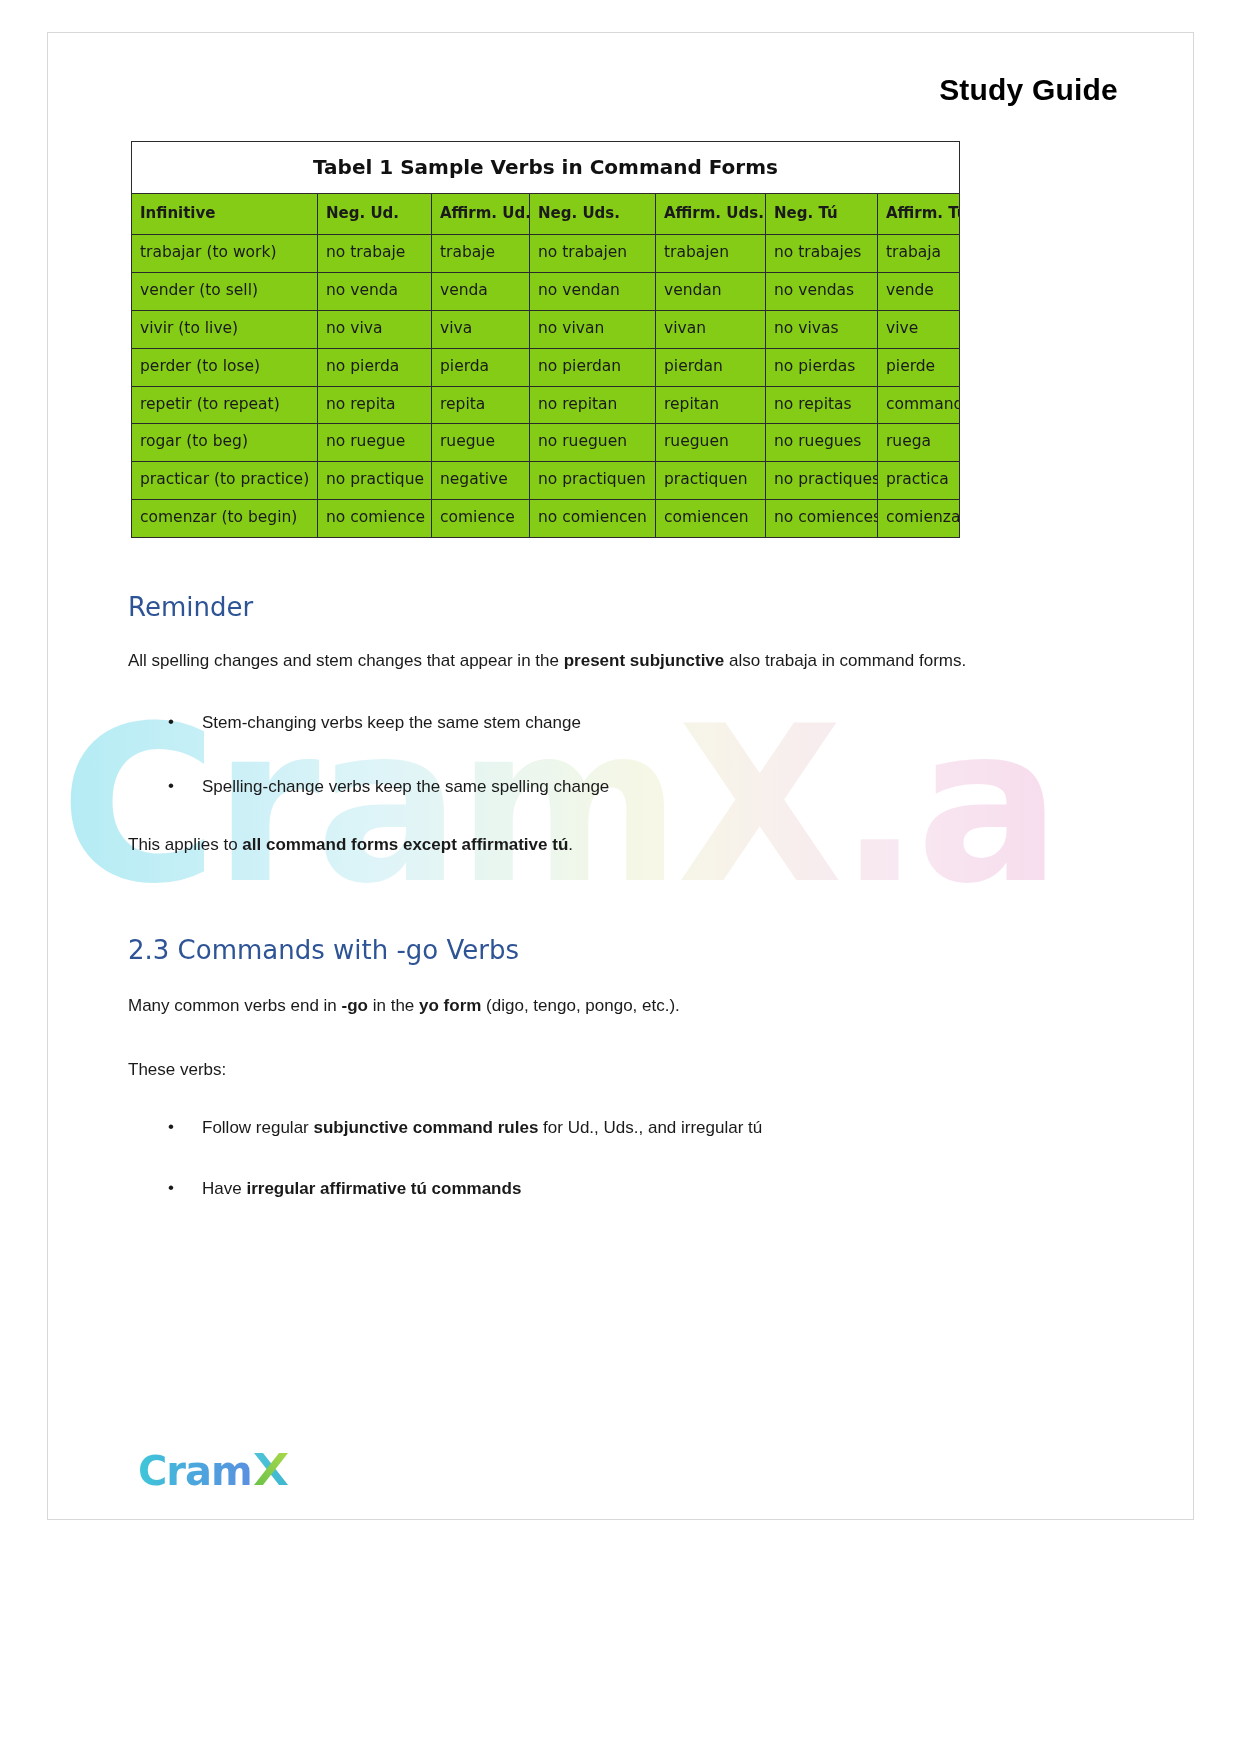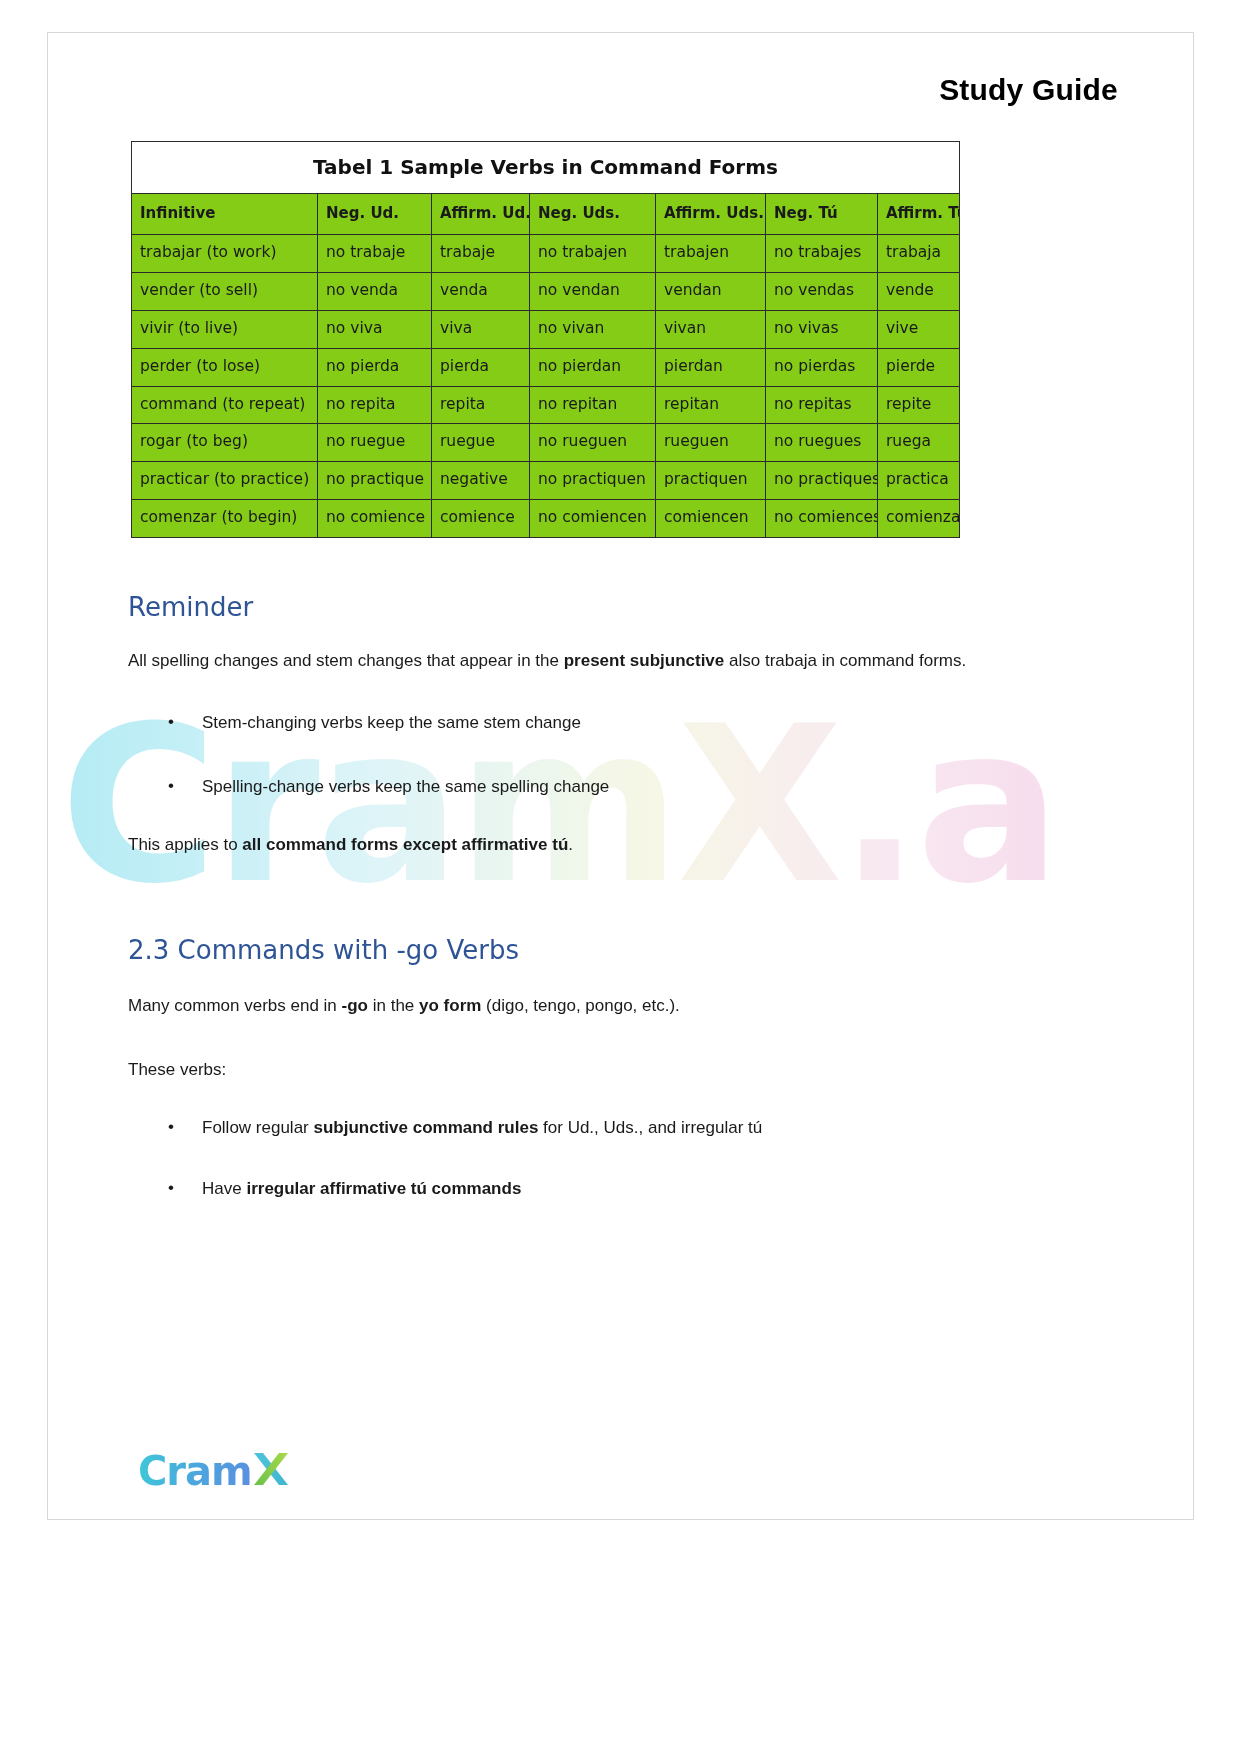--- a/index.html
+++ b/index.html
@@ -267,27 +267,27 @@
           <tr>
             <td>perder (to lose)</td>
             <td>no pierda</td>
             <td>pierda</td>
             <td>no pierdan</td>
             <td>pierdan</td>
             <td>no pierdas</td>
             <td>pierde</td>
           </tr>
           <tr>
-            <td>command (to repeat)</td>
+            <td>repetir (to repeat)</td>
             <td>no repita</td>
             <td>repita</td>
             <td>no repitan</td>
             <td>repitan</td>
             <td>no repitas</td>
-            <td>repite</td>
+            <td>command</td>
           </tr>
           <tr>
             <td>rogar (to beg)</td>
             <td>no ruegue</td>
             <td>ruegue</td>
             <td>no rueguen</td>
             <td>rueguen</td>
             <td>no ruegues</td>
             <td>ruega</td>
           </tr>

